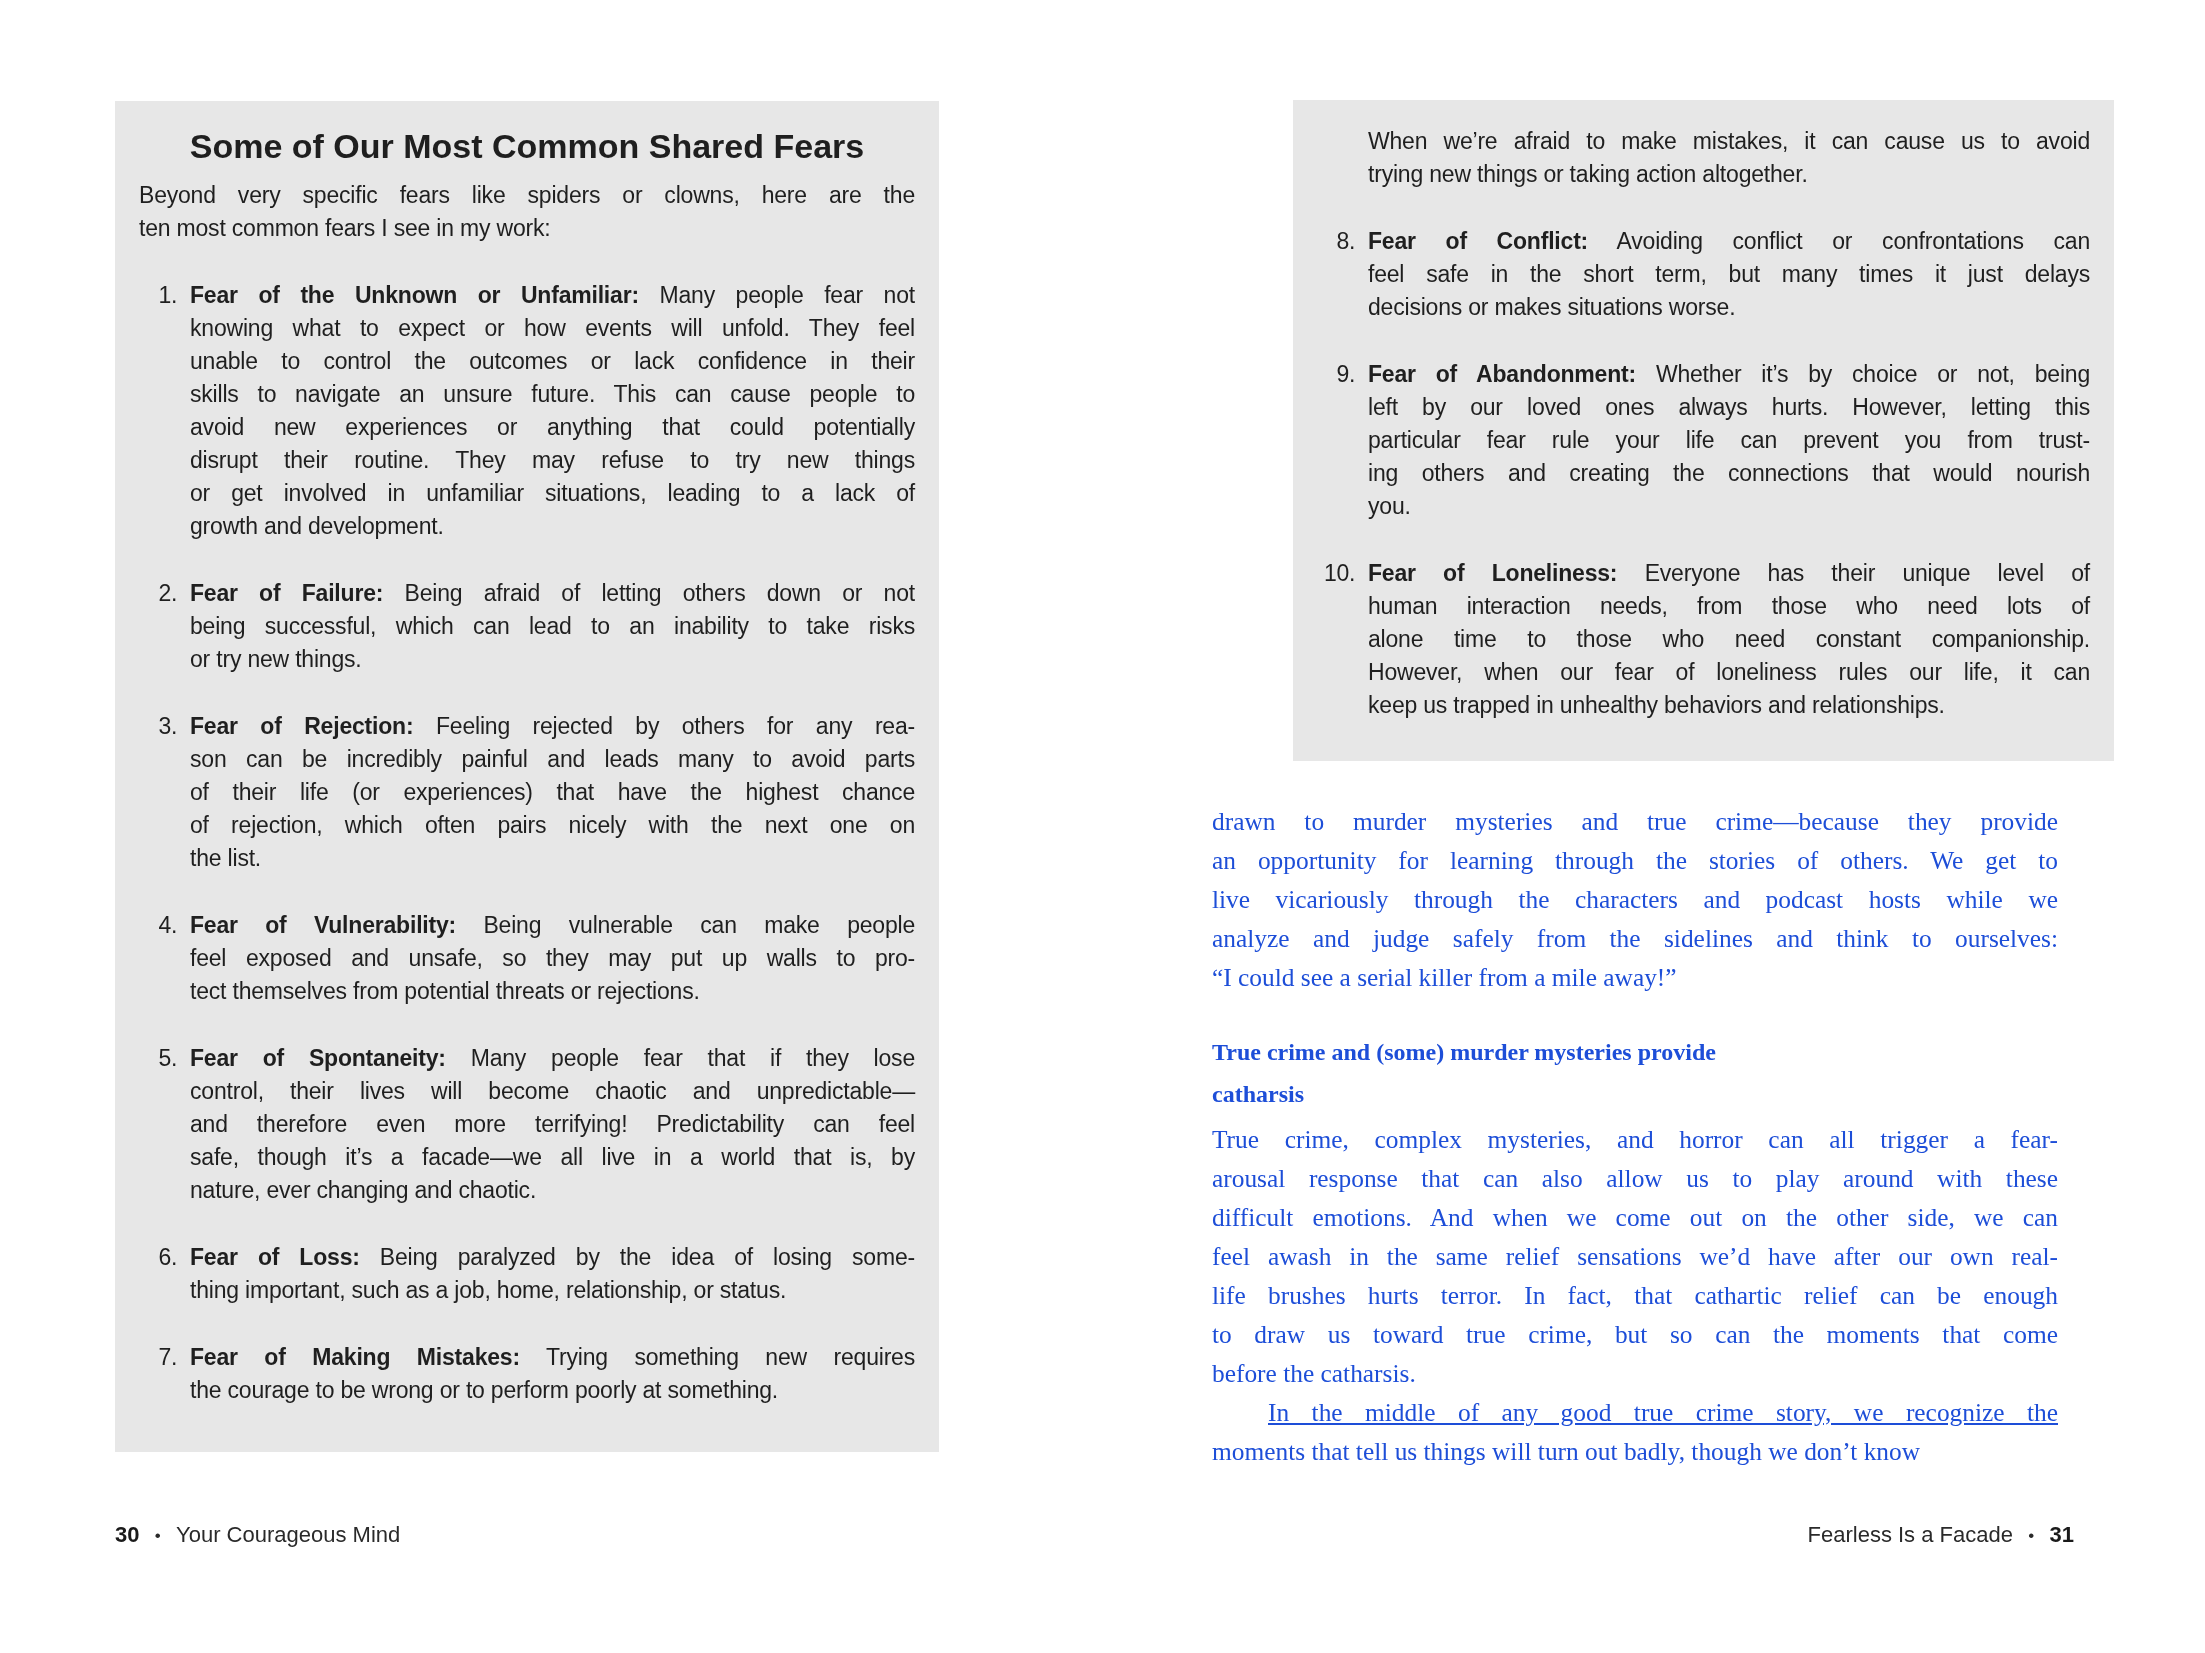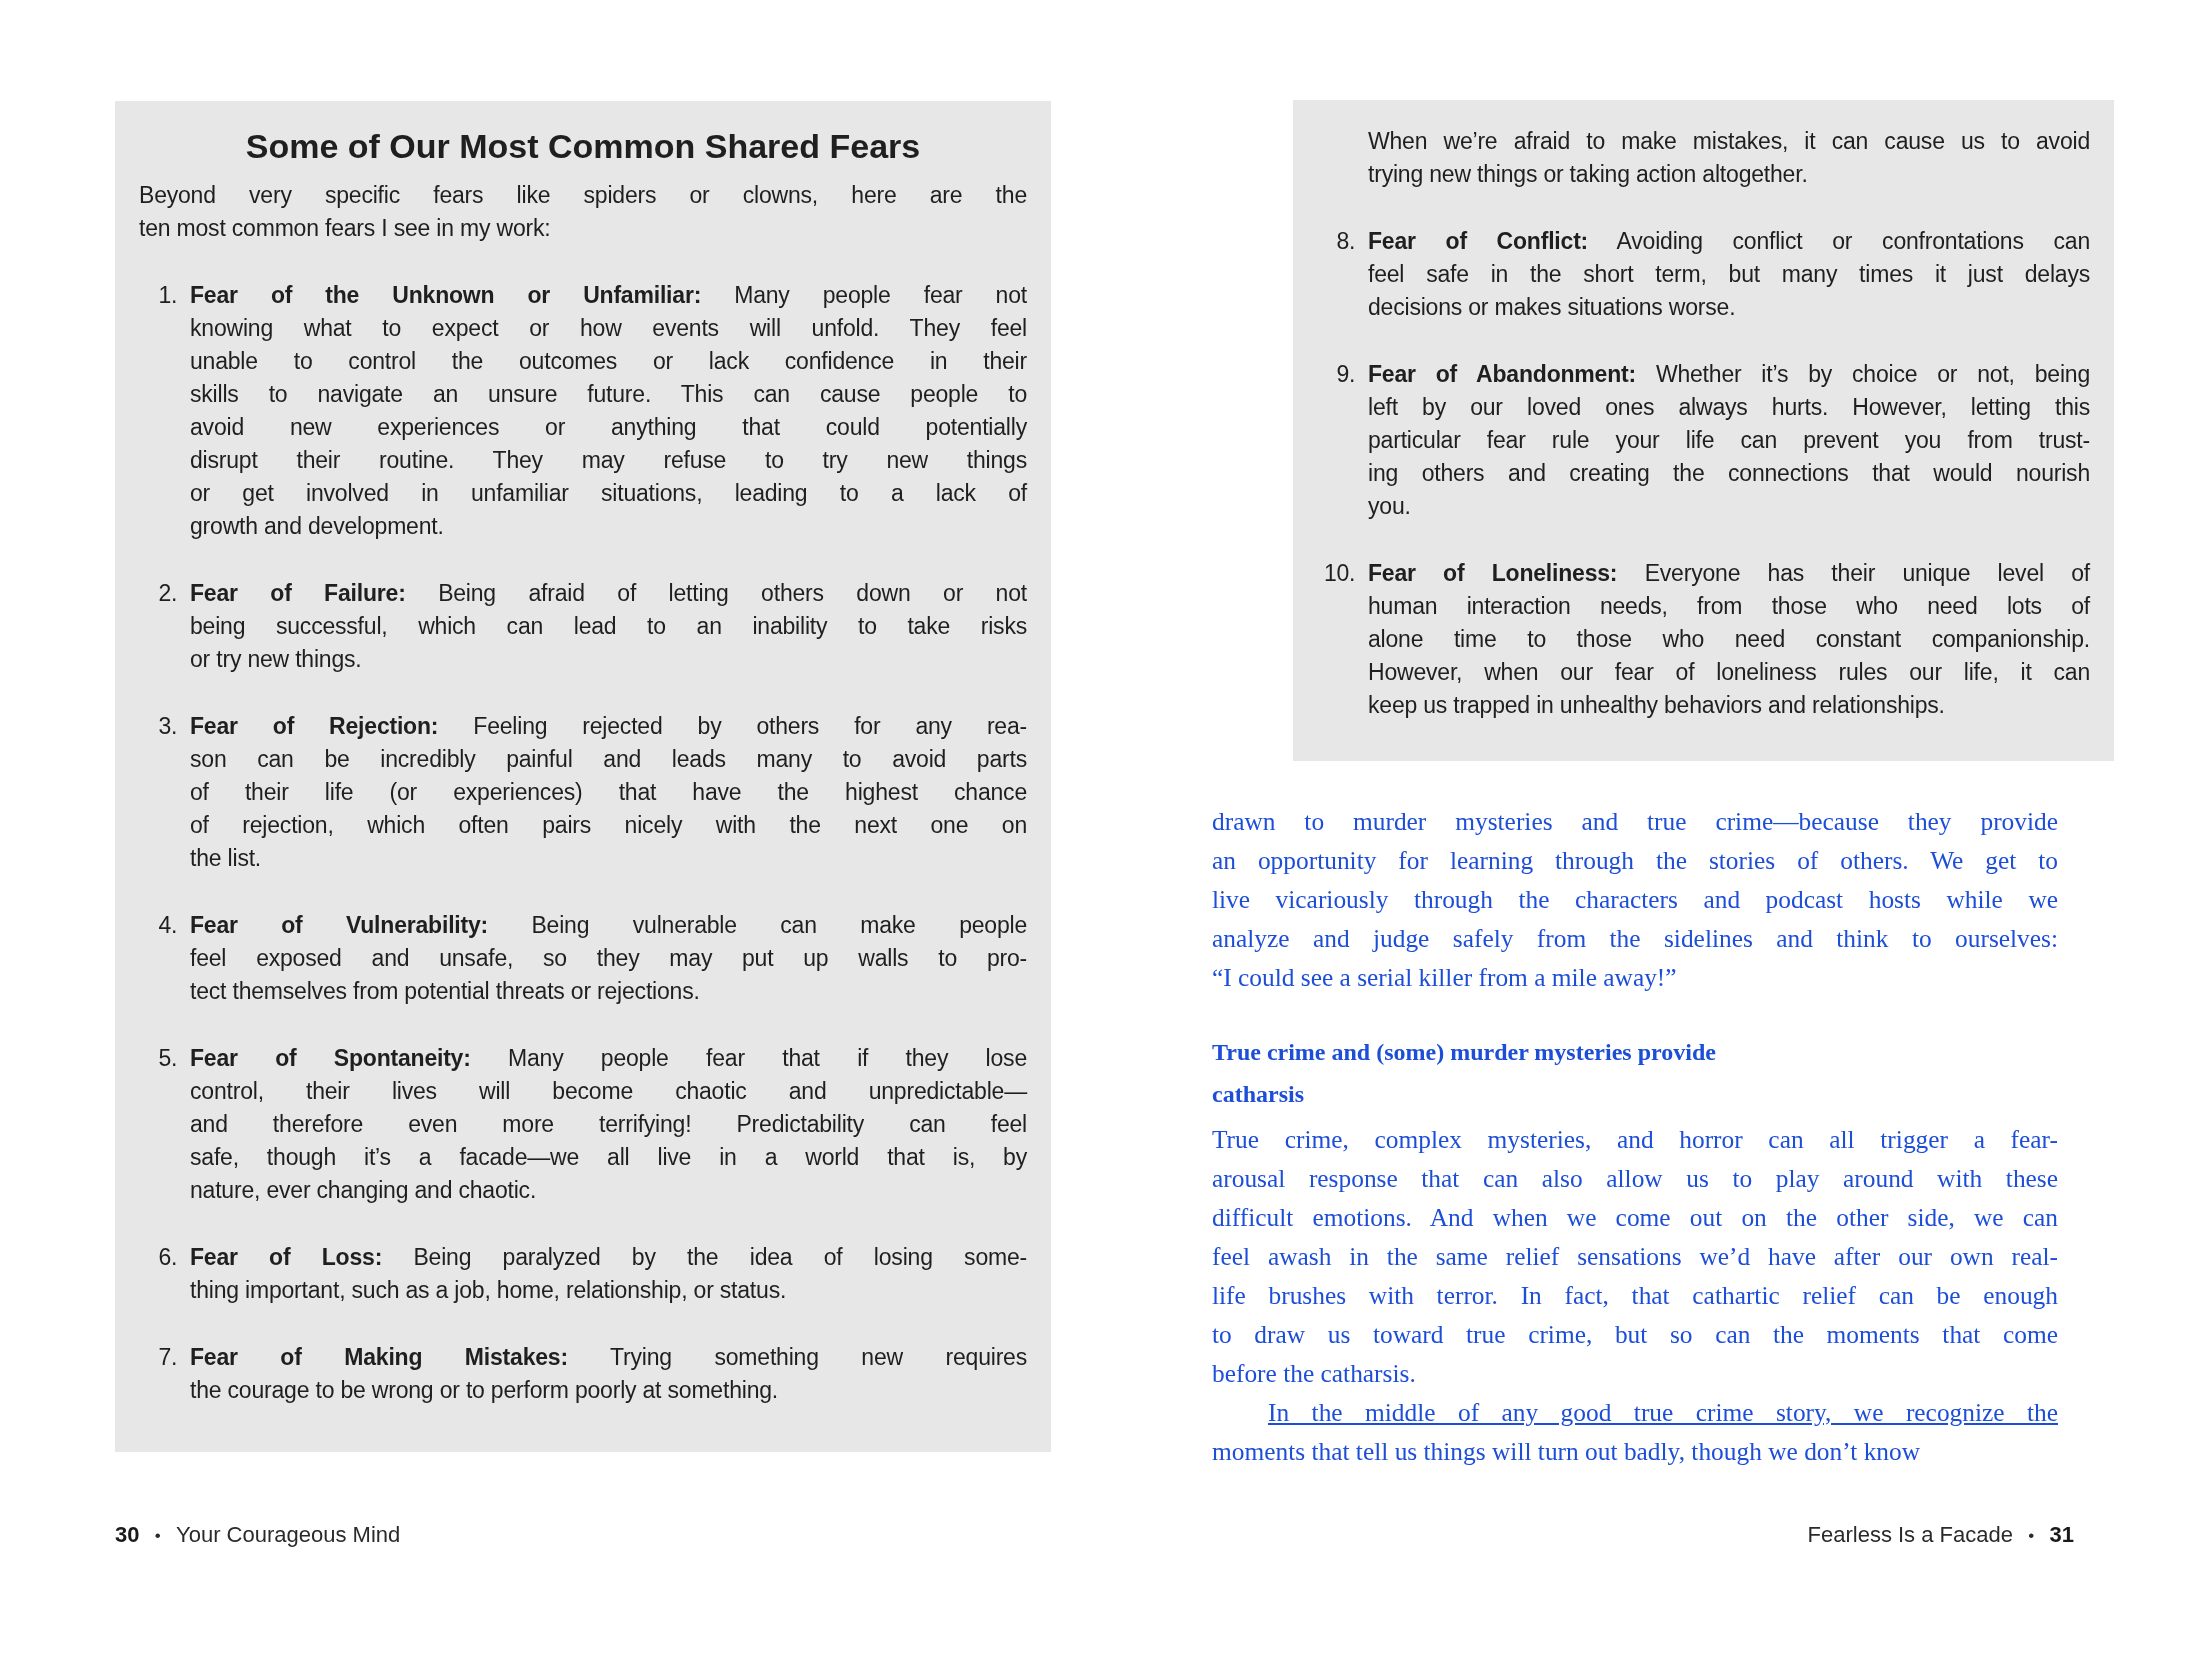--- a/index.html
+++ b/index.html
@@ -13,21 +13,21 @@
   }
   .graybox{
     position:absolute;
     background:#e7e7e7;
     box-sizing:border-box;
     padding:25.4px 24px;
     font-size:23px;
     line-height:33px;
     letter-spacing:-0.2px;
   }
-  #left-box{left:115px;top:101px;width:936px;height:1351px;}
+  #left-box{left:115px;top:101px;width:824px;height:1351px;}
   #right-box{left:1293px;top:100px;width:821px;height:661px;}
   .box-title{
     text-align:center;
     font-weight:bold;
     font-size:34px;
     line-height:41px;
     margin-bottom:12px;
     letter-spacing:0;
   }
   .jl{
@@ -193,21 +193,21 @@
     </div>
   <div class="section-heading">
     <div>True crime and (some) murder mysteries provide</div>
     <div>catharsis</div>
   </div>
   <div id="para2">
       <div class="jl">True crime, complex mysteries, and horror can all trigger a fear-</div>
       <div class="jl">arousal response that can also allow us to play around with these</div>
       <div class="jl">difficult emotions. And when we come out on the other side, we can</div>
       <div class="jl">feel awash in the same relief sensations we’d have after our own real-</div>
-      <div class="jl">life brushes with terror. In fact, that cathartic relief can be enough</div>
+      <div class="jl">life brushes hurts terror. In fact, that cathartic relief can be enough</div>
       <div class="jl">to draw us toward true crime, but so can the moments that come</div>
       <div class="jl last">before the catharsis.</div>
     </div>
   <div id="para3">
       <div class="jl" style="padding-left: 56px; text-decoration: underline;">In the middle of any good true crime story, we recognize the</div>
       <div class="jl last">moments that tell us things will turn out badly, though we don’t know</div>
     </div>
 </div>
 
 <div id="right-footer" class="footer">

